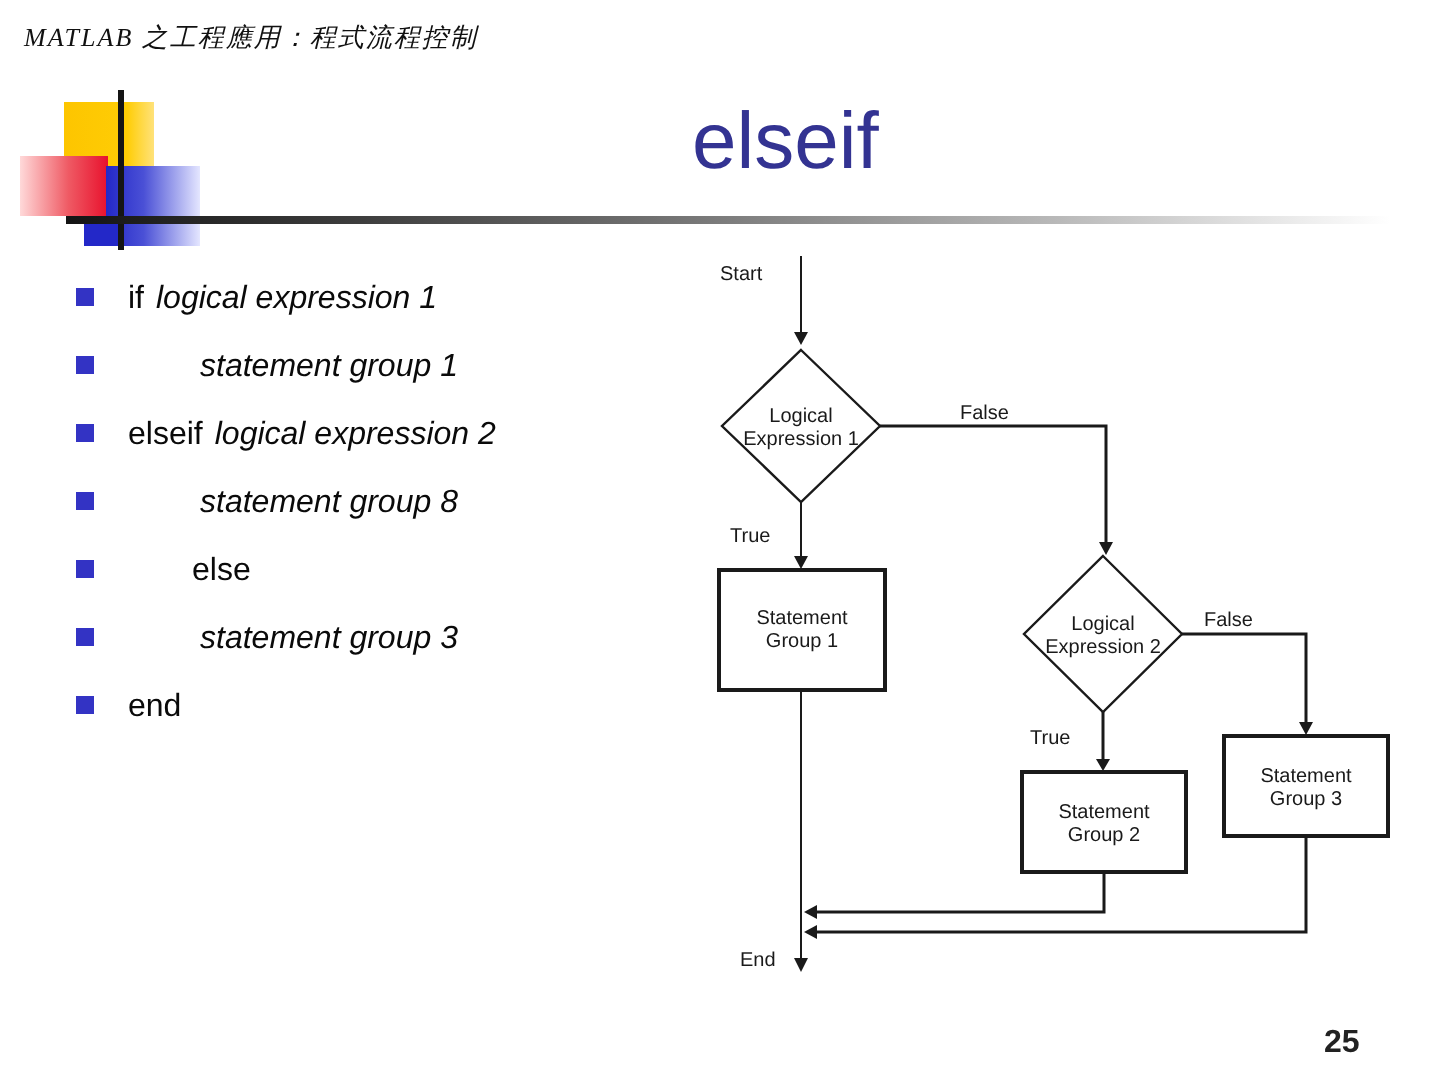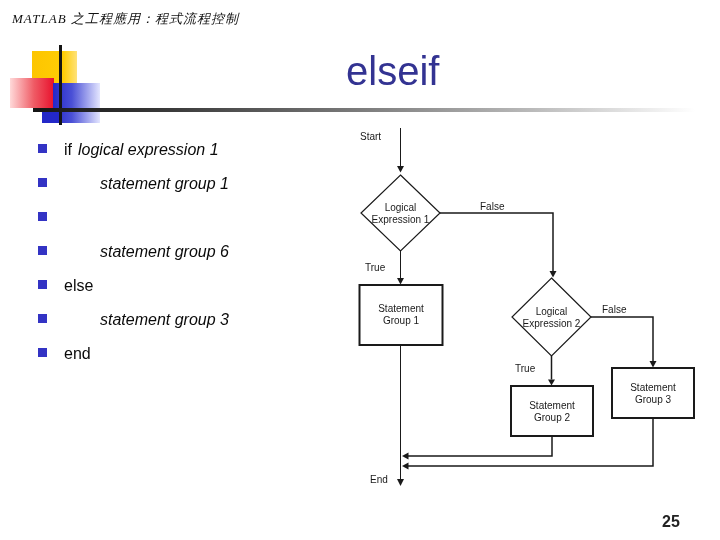--- a/index.html
+++ b/index.html
@@ -44,21 +44,21 @@
   .bullet {
     display: inline-block; width: 9px; height: 9px; margin-top: 8px; margin-right: 17px;
     background: #3333c4; flex: 0 0 auto;
   }
   .code-text { font-size: 16px; line-height: 27px; color: #0a0a0a; white-space: nowrap; }
   .code-text.indent { padding-left: 36px; }
   .kw { font-style: normal; margin-right: 6px; }
   .kw:empty { margin-right: 0; }
   .expr { font-style: italic; }
   .row0 { top: 136px; } .row1 { top: 170px; justify-content: space-between; } .row2 { top: 204px; }
-  .row3 { top: 238px; } .row4 { top: 272px; } .row5 { top: 306px; } .row6 { top: 340px; }
+  .row3 { top: 238px; } .row4 { top: 272px; gap: 32px; } .row5 { top: 306px; } .row6 { top: 340px; }
 
   
   .flowchart { position: absolute; left: 350px; top: 125px; }
   .fc-shape { fill: #ffffff; stroke: #1a1a1a; }
   .fc-line { fill: none; stroke: #1a1a1a; }
   .fc-arrow { fill: #1a1a1a; stroke: none; }
   .fc-text { font-family: "Liberation Sans", sans-serif; font-size: 10px; fill: #1a1a1a; }
   .fc-node-text { text-anchor: middle; }
 
   
@@ -86,24 +86,25 @@
     <div class="code-row row0">
       <span class="bullet"></span>
       <span class="code-text"><span class="kw">if</span><span class="expr">logical expression 1</span></span>
     </div>
     <div class="code-row row1">
       <span class="bullet"></span>
       <span class="code-text indent"><span class="expr">statement group 1</span></span>
     </div>
     <div class="code-row row2">
       <span class="bullet"></span>
+      <span class="code-text"><span class="kw">elseif</span><span class="expr">logical expression 2</span></span>
     </div>
     <div class="code-row row3">
       <span class="bullet"></span>
-      <span class="code-text indent"><span class="expr">statement group 6</span></span>
+      <span class="code-text indent"><span class="expr">statement group 8</span></span>
     </div>
     <div class="code-row row4">
       <span class="bullet"></span>
       <span class="code-text"><span class="kw">else</span></span>
     </div>
     <div class="code-row row5">
       <span class="bullet"></span>
       <span class="code-text indent"><span class="expr">statement group 3</span></span>
     </div>
     <div class="code-row row6">

